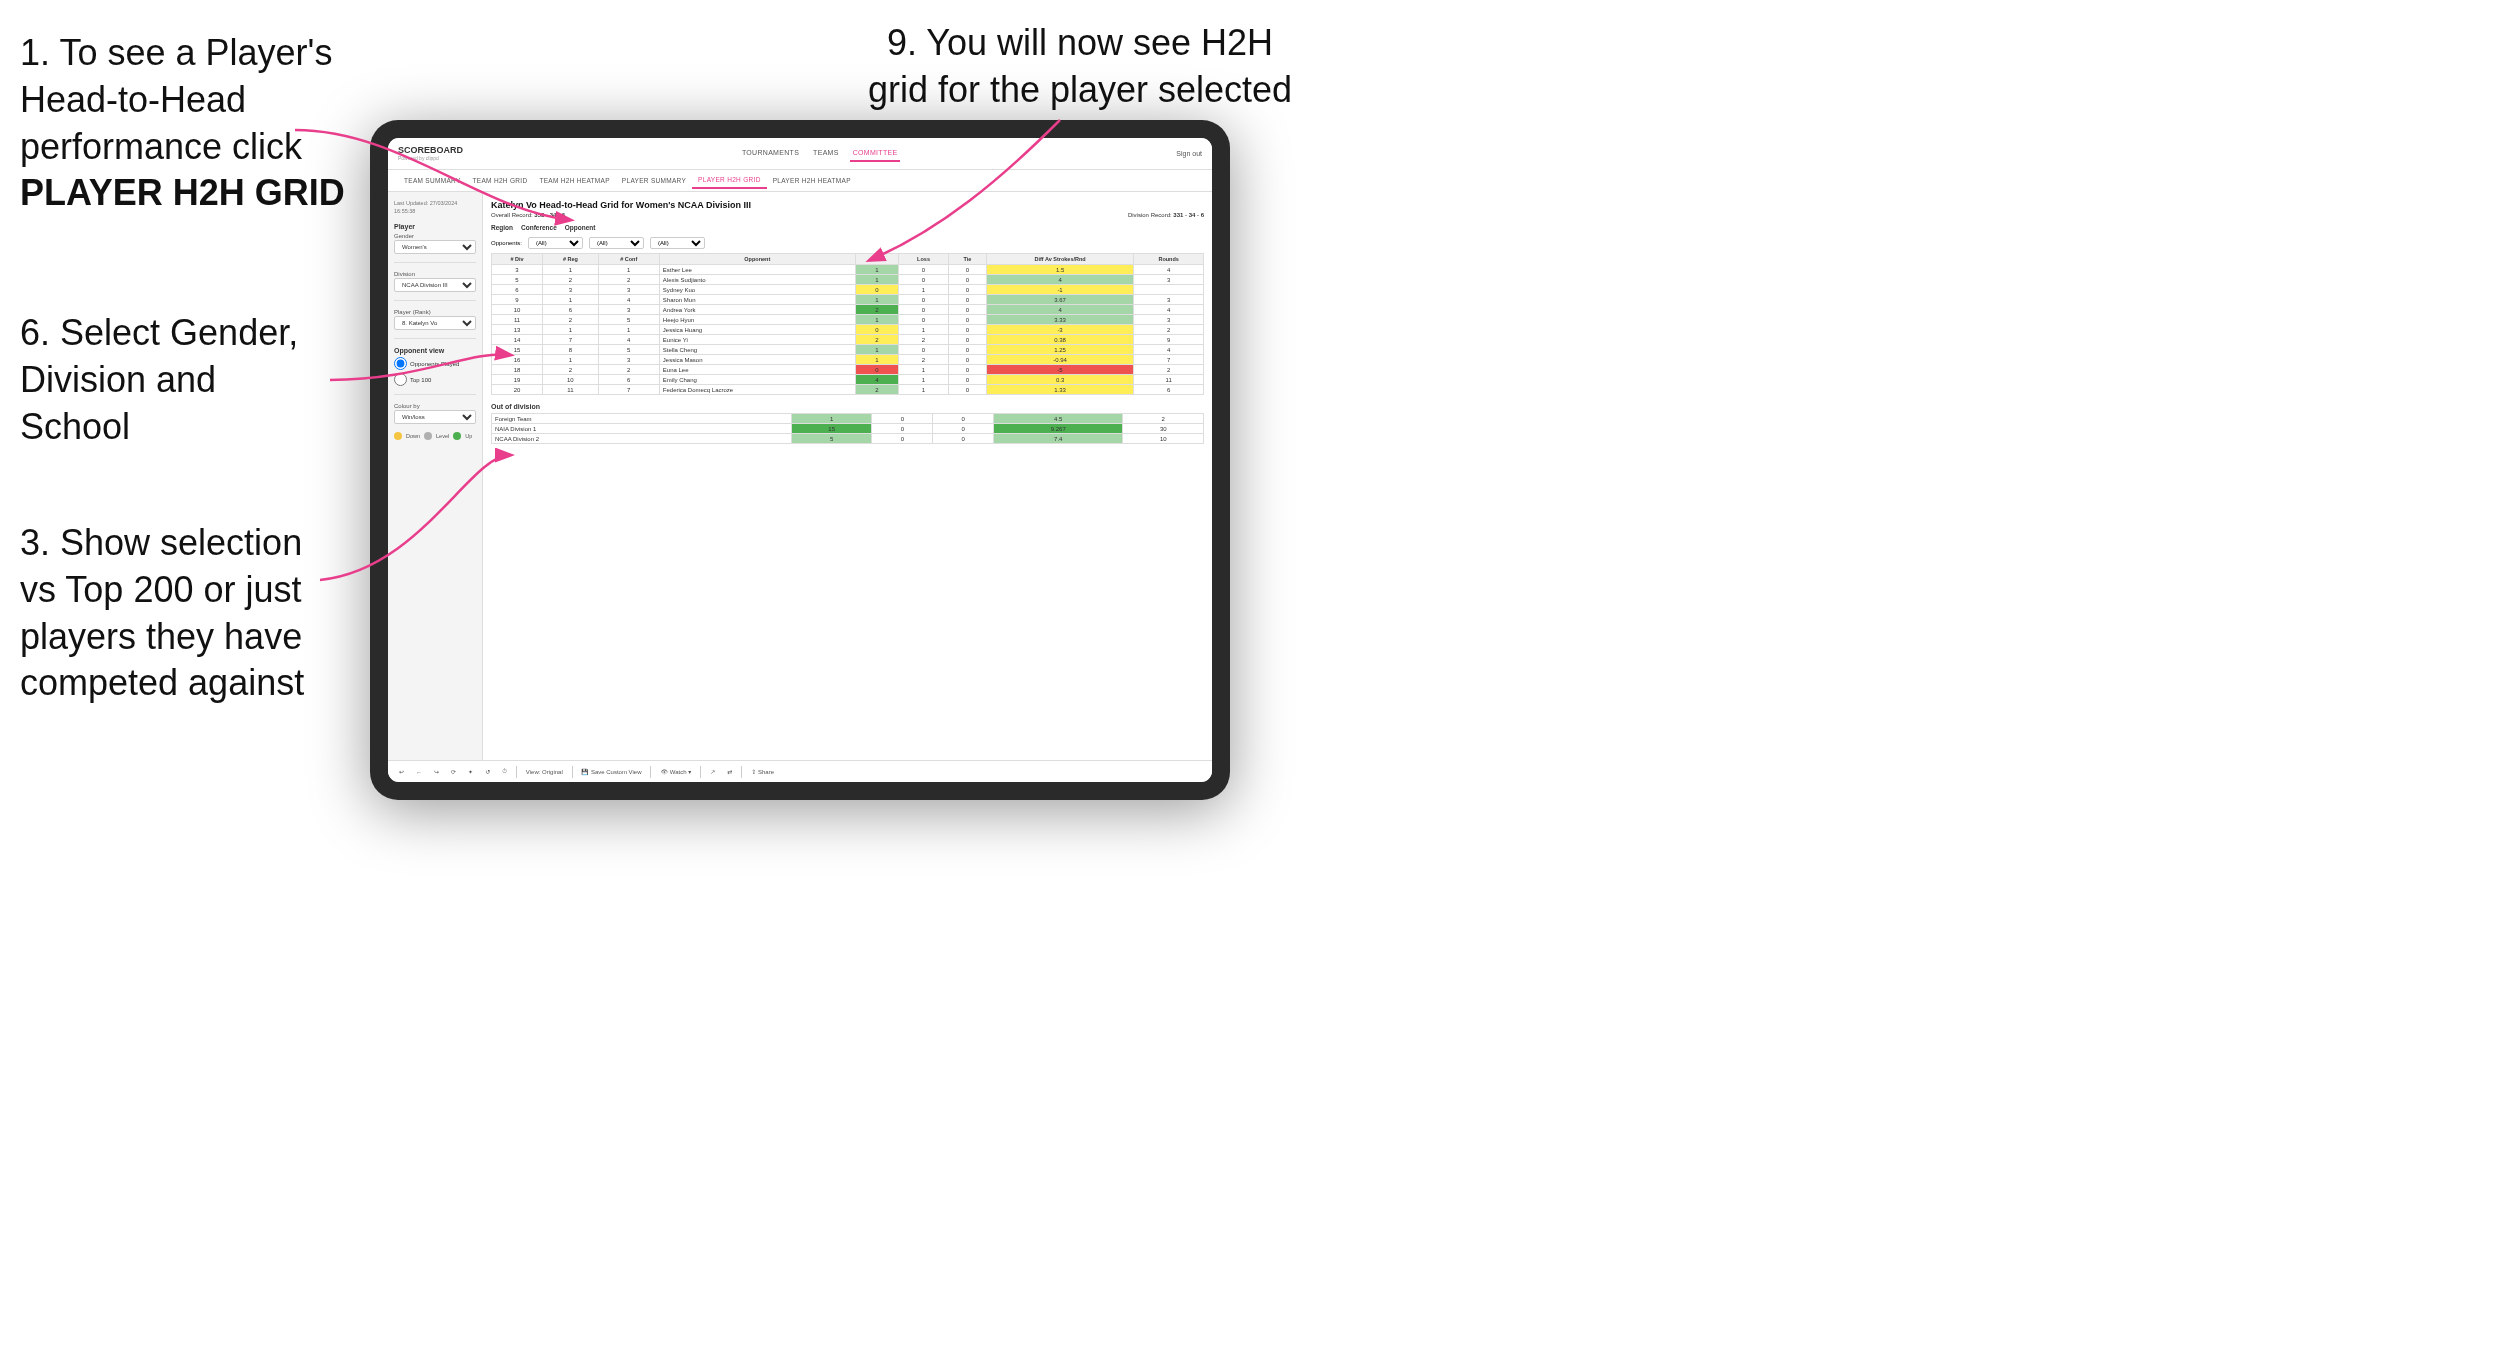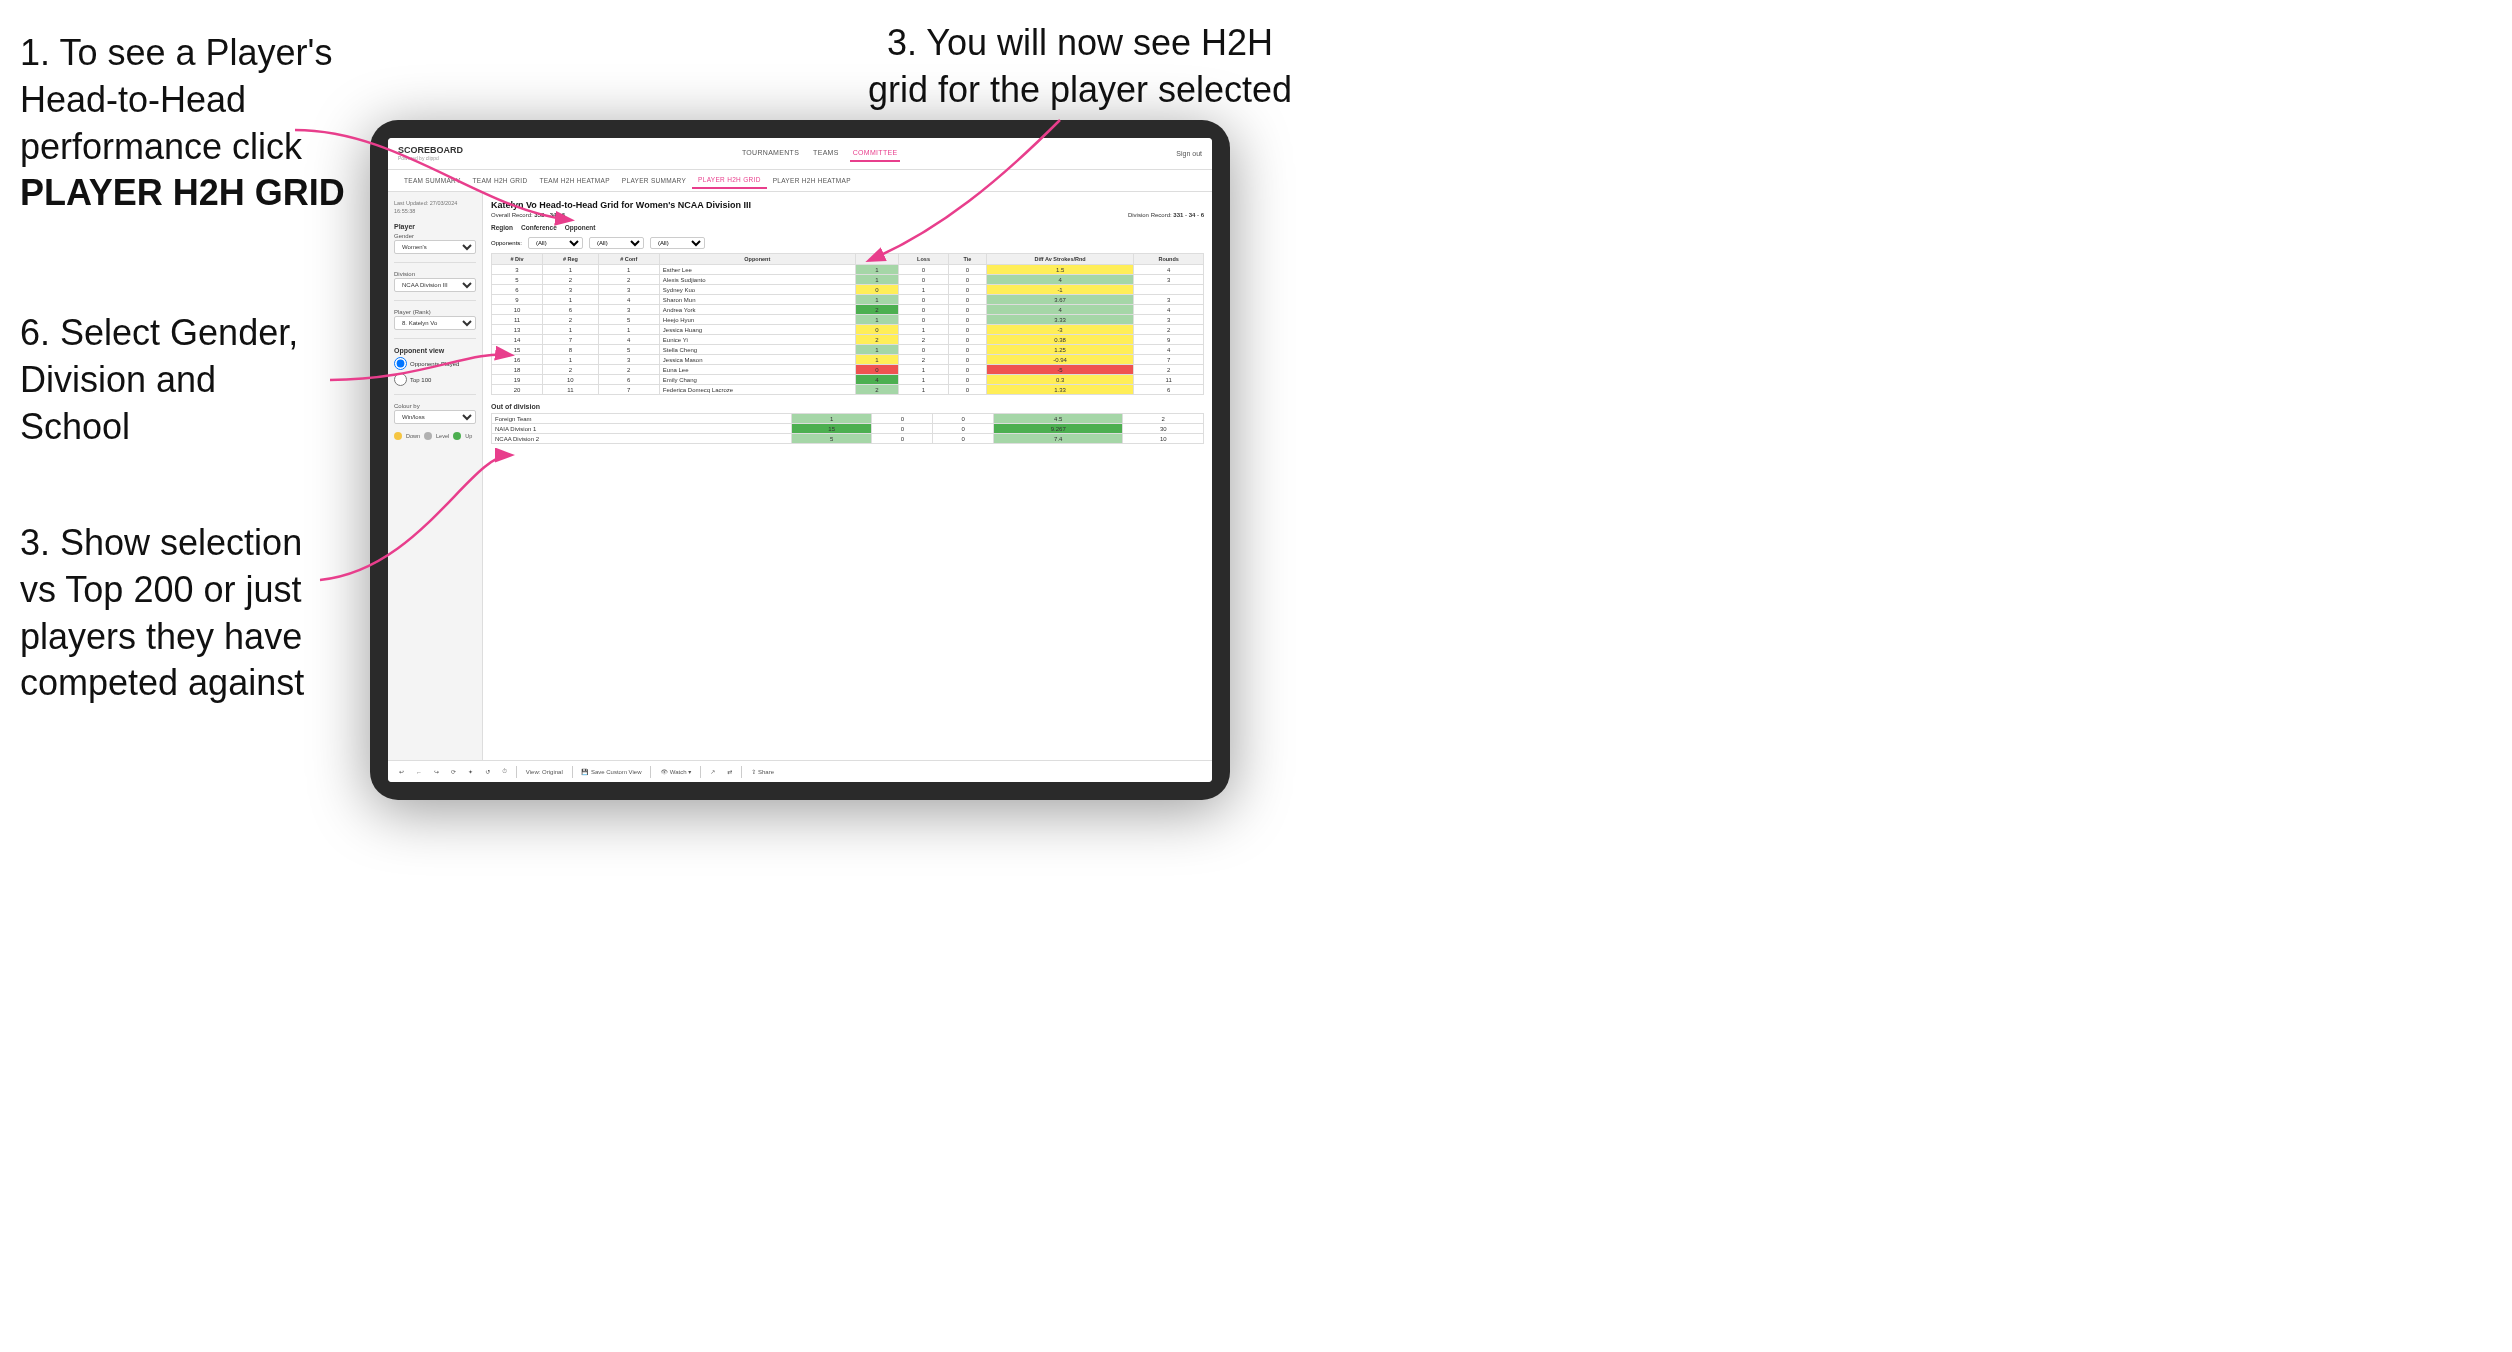--- a/index.html
+++ b/index.html
@@ -57,21 +57,21 @@
       background: #2a2a2a;
       border-radius: 28px;
       padding: 18px;
       box-shadow: 0 10px 60px rgba(0,0,0,0.4);
     }
 
     .tablet-screen {
       width: 100%;
       height: 100%;
       background: #e5e5e5;
-      border-radius: 4px;
+      border-radius: 11px;
       overflow: hidden;
       display: flex;
       flex-direction: column;
     }
 
     
     .nav-bar {
       background: #ffffff;
       border-bottom: 1px solid #ddd;
       padding: 0 10px;
@@ -342,21 +342,21 @@
 </head>
 <body>
 
 <div class="instructions">
   <div class="instruction-block">
     <p class="instruction-text">1. To see a Player's Head-to-Head performance click<br><strong>PLAYER H2H GRID</strong></p>
   </div>
 </div>
 
 <div class="instruction-top-right">
-  <p class="instruction-text">3. You will now see H2H grid for the player selected</p>
+  <p class="instruction-text">9. You will now see H2H grid for the player selected</p>
 </div>
 
 <div style="position:absolute; left:0; top:310px; width:340px; padding: 0 20px;">
   <p class="instruction-text">6. Select Gender, Division and School</p>
 </div>
 
 <div style="position:absolute; left:0; top:520px; width:340px; padding: 0 20px;">
   <p class="instruction-text">3. Show selection vs Top 200 or just players they have competed against</p>
 </div>
 

